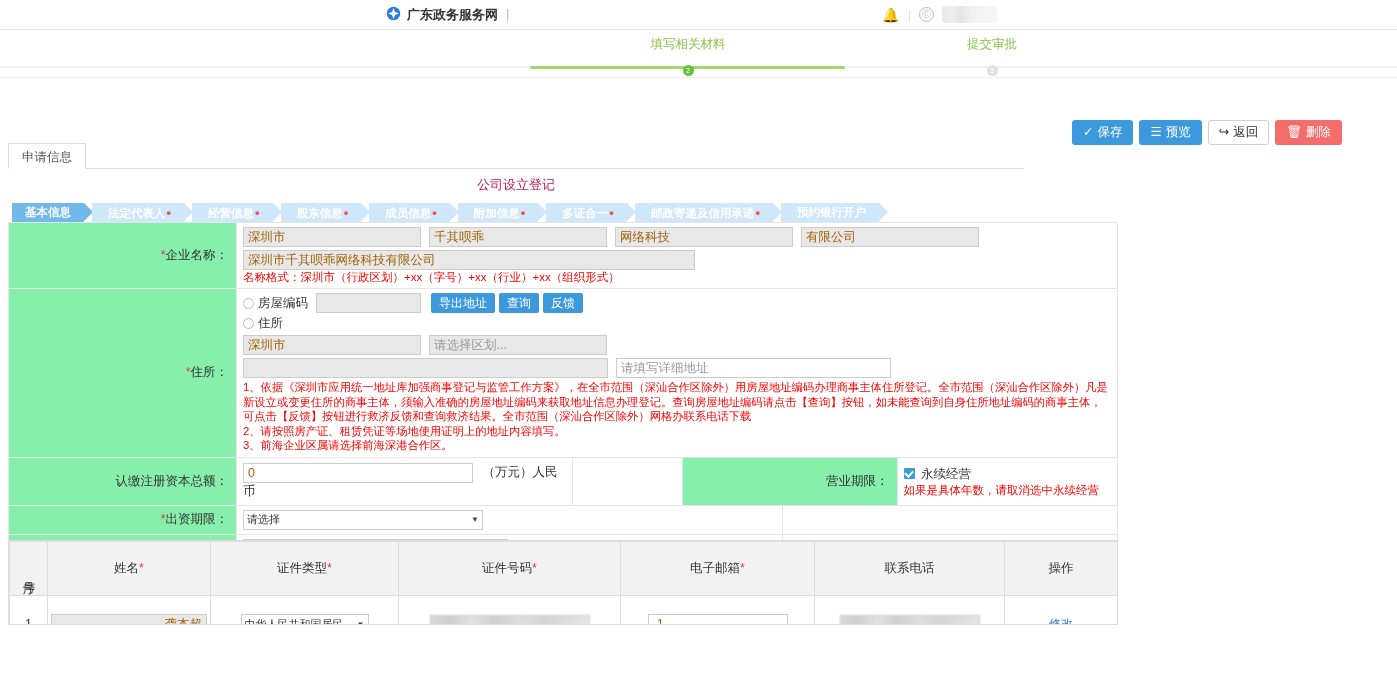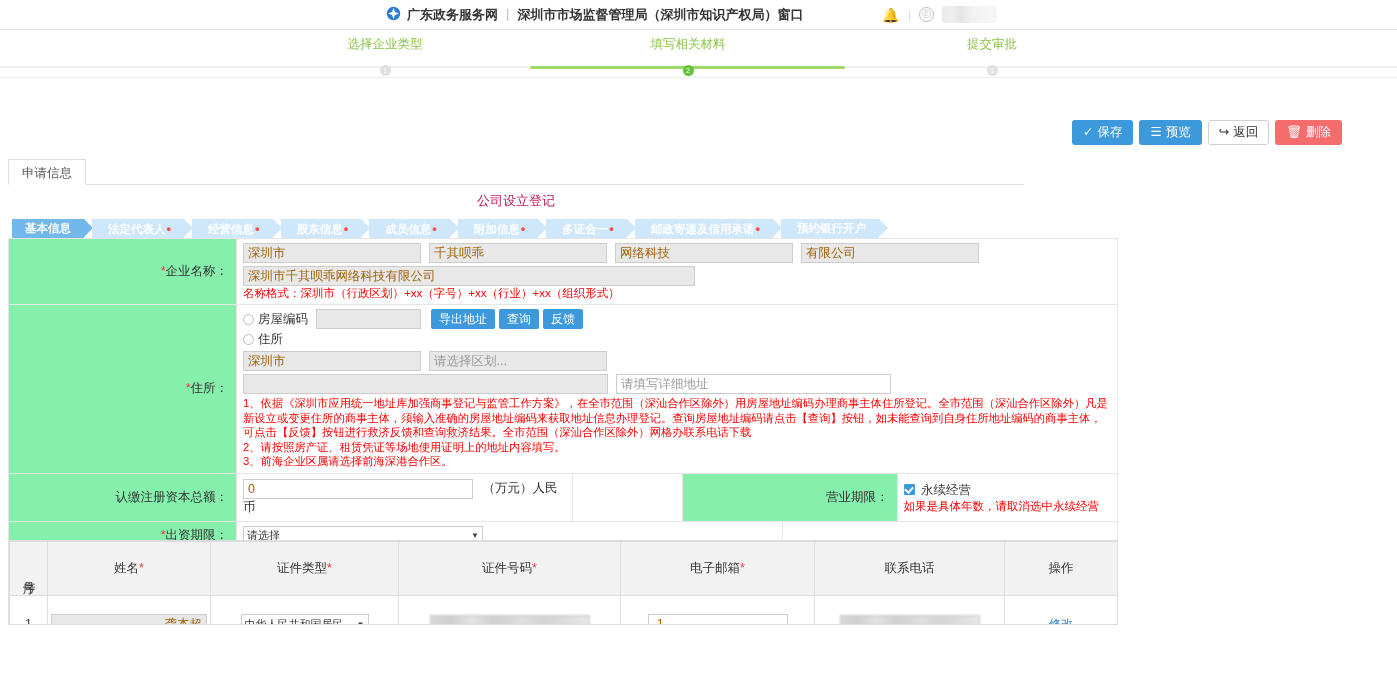--- a/index.html
+++ b/index.html
@@ -131,21 +131,21 @@
     line-height: 15px;
     white-space: nowrap;
   }
   .btn-primary { background:#3c99dc; color:#fff; }
   .btn-default { background:#fff; color:#333; border-color:#d0d0d0; }
   .btn-danger  { background:#f56c6c; color:#fff; }
 
   
   .panel {
     position: absolute;
-    top: 159px;
+    top: 143px;
     left: 8px;
     width: 1016px;
   }
   .appl-tabrow {
     border-bottom: 1px solid #ddd;
     height: 26px;
     position: relative;
   }
   .appl-tab {
     position: absolute;
@@ -354,38 +354,33 @@
 <div class="topbar">
   <div class="topbar-center">
     <span class="gd-logo">
       <svg width="15" height="15" viewBox="0 0 16 16">
         <circle cx="8" cy="8" r="7.2" fill="#2a7fd4"></circle>
         <path d="M8 2.2 L9.6 6.4 L13.8 8 L9.6 9.6 L8 13.8 L6.4 9.6 L2.2 8 L6.4 6.4 Z" fill="#fff"></path>
       </svg>
     </span>
     <span>广东政务服务网</span>
     <span class="divider-v">|</span>
-    <span>深圳市市场监督管理局（深圳市知识产权局）窗口</span>
   </div>
   <div class="topbar-right">
     <span class="bell">🔔</span>
     <span class="sep">|</span>
     <span class="avatar-ico">Ⓒ</span>
     <span class="redacted"></span>
   </div>
 </div>
 
 <div class="steps">
   <div class="rail"></div>
   <div class="rail-fill"></div>
 
-  <div class="step inactive" style="left:305px;">
-    <span class="lbl">选择企业类型</span>
-    <span class="dot">1</span>
-  </div>
   <div class="step" style="left:608px;">
     <span class="lbl">填写相关材料</span>
     <span class="dot done">2</span>
   </div>
   <div class="step inactive" style="left:912px;">
     <span class="lbl">提交审批</span>
     <span class="dot">3</span>
   </div>
 </div>
 

